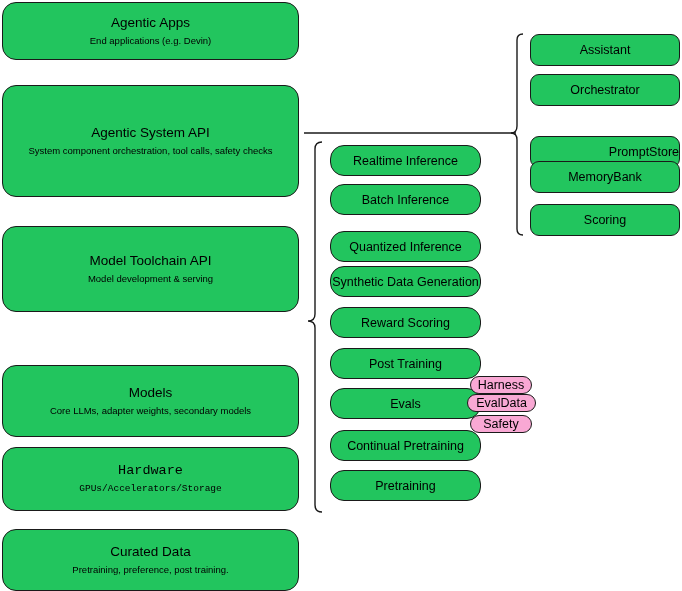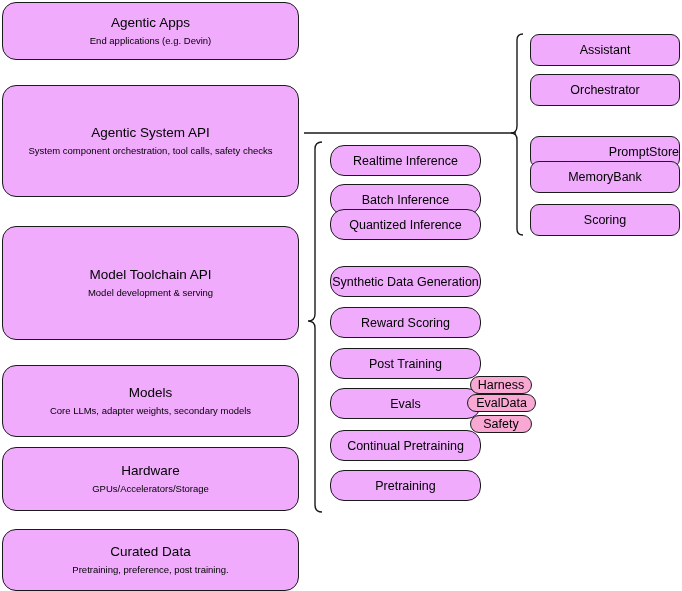--- a/index.html
+++ b/index.html
@@ -19,21 +19,21 @@
     overflow: hidden;
     background: #ffffff;
   }
 
   
   .box {
     position: absolute;
     box-sizing: border-box;
     border: 1.4px solid #1a1a1a;
     border-radius: 12px;
-    background: #f0abfc;
+    background: #22c55e;
     display: flex;
     flex-direction: column;
     align-items: center;
     justify-content: center;
     text-align: center;
   }
   .box .title {
     font-size: 13px;
     line-height: 16px;
     color: #000;
@@ -115,31 +115,31 @@
   <div class="box layer" style="top:2px; height:58px;">
     <div class="title">Agentic Apps</div>
     <div class="subtitle">End applications (e.g. Devin)</div>
   </div>
 
   <div class="box layer" style="top:85px; height:112px;">
     <div class="title">Agentic System API</div>
     <div class="subtitle">System component orchestration, tool calls, safety checks</div>
   </div>
 
-  <div class="box layer" style="top:226px; height:114px;">
+  <div class="box layer" style="top:226px; height:86px;">
     <div class="title">Model Toolchain API</div>
     <div class="subtitle">Model development &amp; serving</div>
   </div>
 
   <div class="box layer" style="top:365px; height:72px;">
     <div class="title">Models</div>
     <div class="subtitle">Core LLMs, adapter weights, secondary models</div>
   </div>
 
-  <div class="box layer" style="top:447px; height:64px;">
+  <div class="box layer" style="top:447px; height:64px;font-family:Liberation Mono, monospace;">
     <div class="title">Hardware</div>
     <div class="subtitle">GPUs/Accelerators/Storage</div>
   </div>
 
   <div class="box layer" style="top:529px; height:62px;">
     <div class="title">Curated Data</div>
     <div class="subtitle">Pretraining, preference, post training.</div>
   </div>
 
   <svg id="connectors" viewBox="0 0 682 591" width="682" height="591">
@@ -152,21 +152,21 @@
   </svg>
 
   <div class="box cap" style="top:145px;">
     <div class="title">Realtime Inference</div>
   </div>
 
   <div class="box cap" style="top:184px;">
     <div class="title">Batch Inference</div>
   </div>
 
-  <div class="box cap" style="top:209px;">
+  <div class="box cap" style="top:231px;">
     <div class="title">Quantized Inference</div>
   </div>
 
   <div class="box cap" style="top:266px;">
     <div class="title">Synthetic Data Generation</div>
   </div>
 
   <div class="box cap" style="top:307px;">
     <div class="title">Reward Scoring</div>
   </div>

